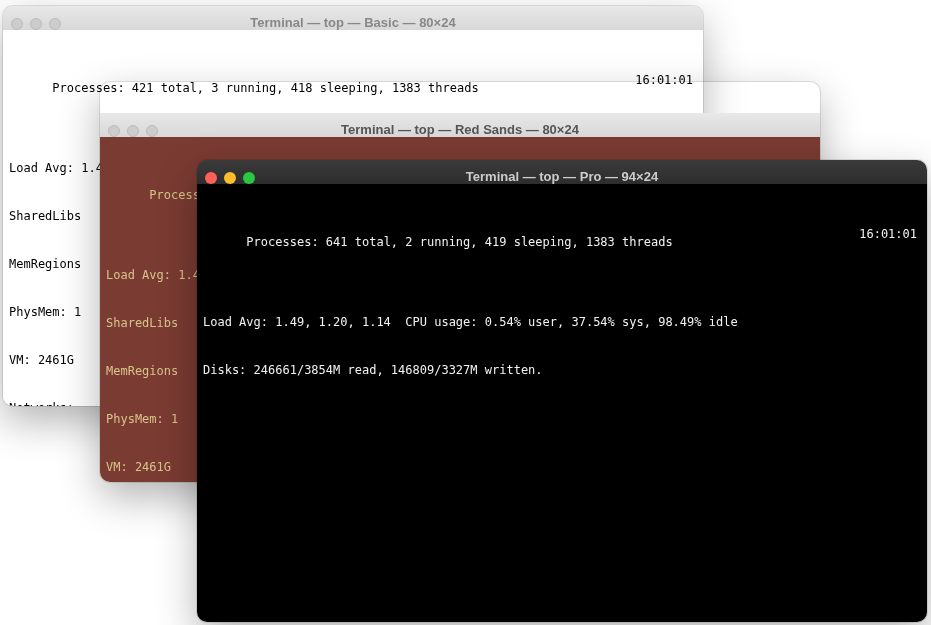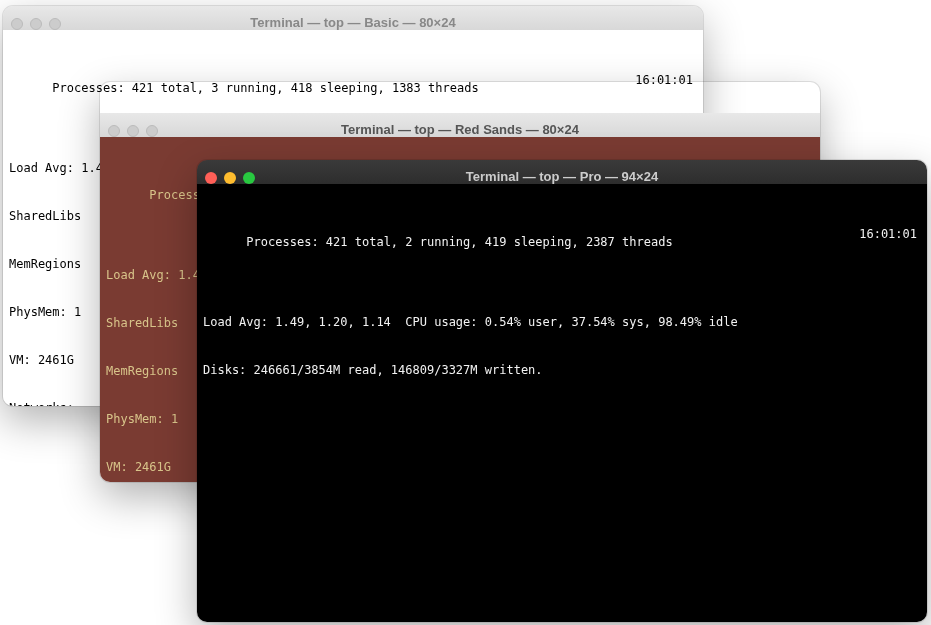--- a/index.html
+++ b/index.html
@@ -127,20 +127,20 @@
   <div class="titlebar">
     <div class="traffic">
       <div class="dot close"></div>
       <div class="dot min"></div>
       <div class="dot zoom"></div>
     </div>
     <div class="title">Terminal — top — Pro — 94×24</div>
   </div>
   <div class="content">
     <div class="hdr-row">
-      <span>Processes: 421 total, 2 running, 419 sleeping, 2387 threads</span>
+      <span>Processes: 641 total, 2 running, 419 sleeping, 1383 threads</span>
       <span class="hdr-time">16:01:01</span>
     </div>
     <div>Load Avg: 1.49, 1.20, 1.14  CPU usage: 0.54% user, 37.54% sys, 98.49% idle</div>
     <div>Disks: 246661/3854M read, 146809/3327M written.</div>
     
   </div>
 </div>
 
 </body></html>

